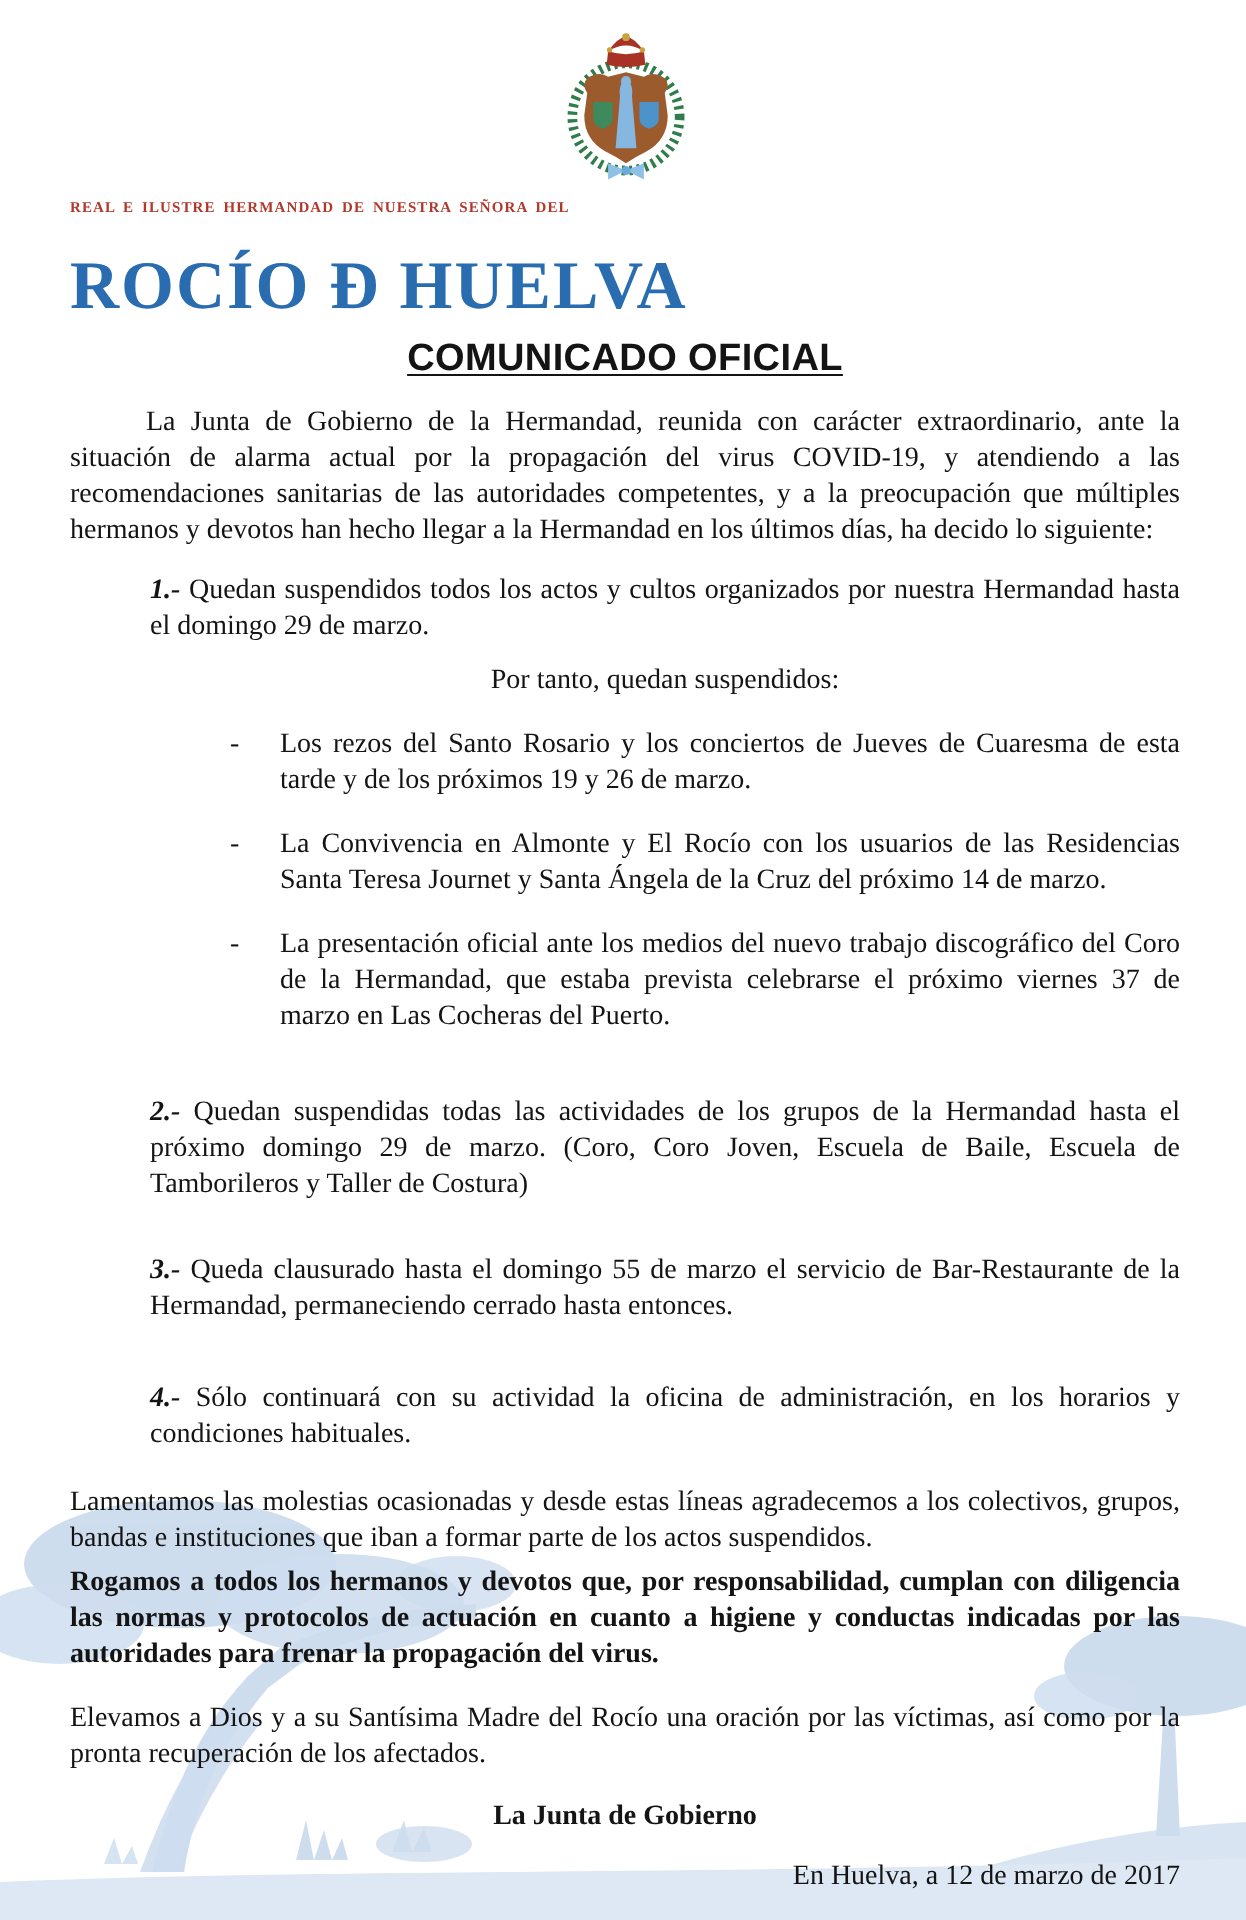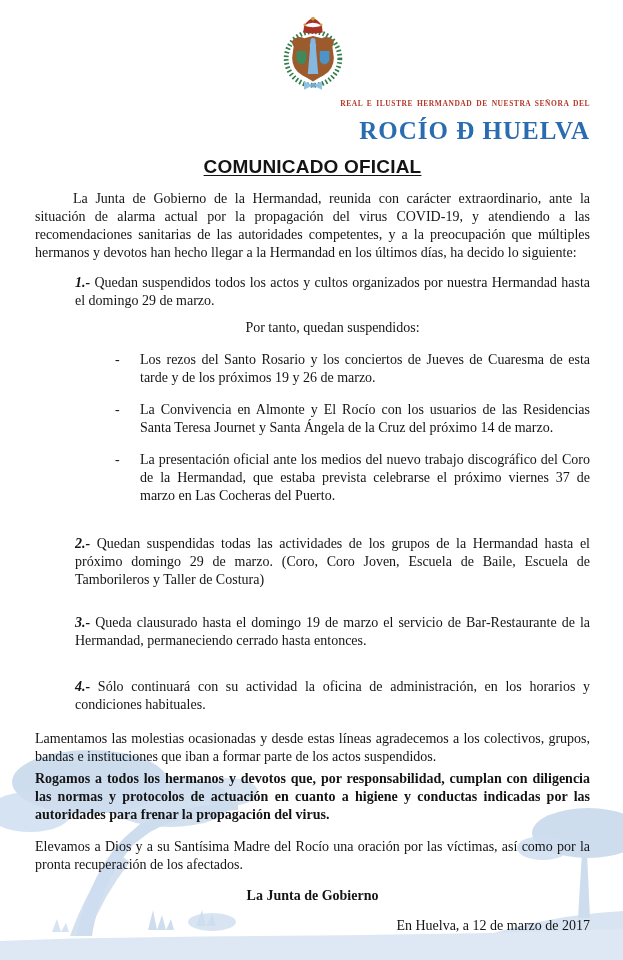--- a/index.html
+++ b/index.html
@@ -21,30 +21,30 @@
   }
   .watermark{
     position:absolute;inset:0;width:623px;height:960px;
     pointer-events:none;
   }
   .content{
     position:relative;
     padding:16px 33px 0 35px;
     font-size:14px;line-height:18px;
   }
-  header{text-align:right;}
+  header{text-align:left;}
   .crest{width:106px;height:76px;display:block;margin:0 auto;}
   .subtitle{
     margin-top:3px;
     font-size:7.5px;font-weight:bold;letter-spacing:.55px;word-spacing:1.5px;
     color:var(--brand-red,#b2382b);
   }
   .brandname{
-    margin-top:4px;
-    font-size:25px;font-weight:bold;letter-spacing:1px;line-height:28px;
+    margin-top:17px;
+    font-size:34px;font-weight:bold;letter-spacing:1px;line-height:28px;
     color:var(--brand-blue,#2a6cb0);
   }
   h1.doc-heading{
     margin-top:13px;
     text-align:center;
     font-family:"Liberation Sans","DejaVu Sans",sans-serif;
     font-size:19px;font-weight:bold;
     text-decoration:underline;
     text-underline-offset:2px;
     letter-spacing:.2px;
@@ -150,21 +150,21 @@
         <p class="btext">La Convivencia en Almonte y El Rocío con los usuarios de las Residencias Santa Teresa Journet y Santa Ángela de la Cruz del próximo 14 de marzo.</p>
       </div>
       <div class="bullet">
         <span class="dash">-</span>
         <p class="btext">La presentación oficial ante los medios del nuevo trabajo discográfico del Coro de la Hermandad, que estaba prevista celebrarse el próximo viernes 37 de marzo en Las Cocheras del Puerto.</p>
       </div>
     </div>
 
     <p class="item item-2"><span class="num">2.-</span> <span>Quedan suspendidas todas las actividades de los grupos de la Hermandad hasta el próximo domingo 29 de marzo. (Coro, Coro Joven, Escuela de Baile, Escuela de Tamborileros y Taller de Costura)</span></p>
 
-    <p class="item item-3"><span class="num">3.-</span> <span>Queda clausurado hasta el domingo 19 de marzo el servicio de Bar-Restaurante de la Hermandad, permaneciendo cerrado hasta entonces.</span></p>
+    <p class="item item-3"><span class="num">3.-</span> <span>Queda clausurado hasta el domingo 55 de marzo el servicio de Bar-Restaurante de la Hermandad, permaneciendo cerrado hasta entonces.</span></p>
 
     <p class="item item-4"><span class="num">4.-</span> <span>Sólo continuará con su actividad la oficina de administración, en los horarios y condiciones habituales.</span></p>
 
     <p class="closing-1">Lamentamos las molestias ocasionadas y desde estas líneas agradecemos a los colectivos, grupos, bandas e instituciones que iban a formar parte de los actos suspendidos.</p>
     <p class="closing-2">Rogamos a todos los hermanos y devotos que, por responsabilidad, cumplan con diligencia las normas y protocolos de actuación en cuanto a higiene y conductas indicadas por las autoridades para frenar la propagación del virus.</p>
     <p class="closing-3">Elevamos a Dios y a su Santísima Madre del Rocío una oración por las víctimas, así como por la pronta recuperación de los afectados.</p>
 
     <p class="signature">La Junta de Gobierno</p>
     <p class="dateline">En Huelva, a 12 de marzo de 2017</p>
 

